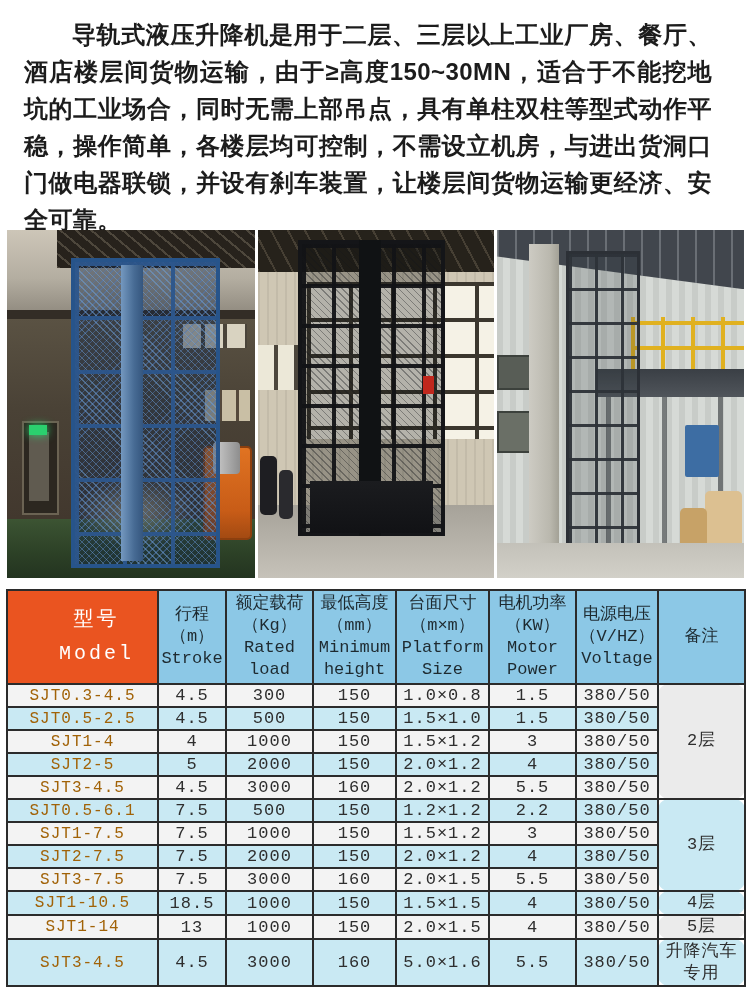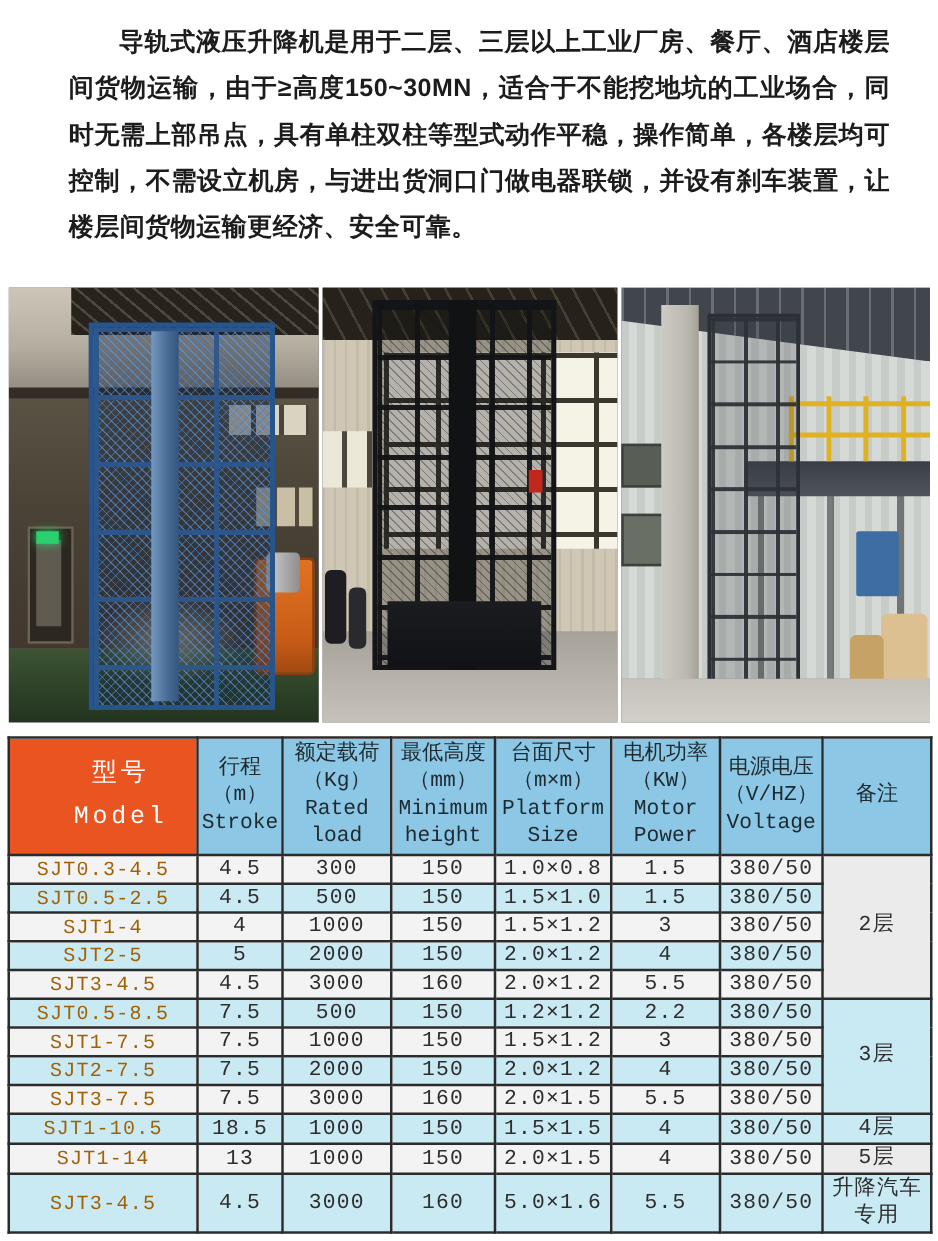--- a/index.html
+++ b/index.html
@@ -3,22 +3,22 @@
 <meta charset="utf-8">
 <style>
   * { margin:0; padding:0; box-sizing:border-box; }
   html,body { background:#ffffff; }
   body {
     width:750px; height:993px; position:relative; overflow:hidden;
     font-family:"Liberation Sans", sans-serif;
   }
   
   .intro {
-    padding:16px 38px 0 55px;
-    font-size:20px; line-height:37px; letter-spacing:0.4px;
+    padding:16px 38px 0 24px;
+    font-size:24px; line-height:37px; letter-spacing:0.4px;
     font-weight:bold; color:#1c1c1c;
     text-indent:2em; text-align:justify;
   }
   
   .photos {
     position:absolute; left:7px; top:230px; width:737px; height:348px;
     display:flex; gap:3px;
   }
   .photo { position:relative; height:100%; overflow:hidden; background:#777; }
   .photo > div { position:absolute; }
@@ -141,21 +141,21 @@
   .spec-table thead th {
     height:94px; background:#8cc8e6; color:#1e2a30;
     font-size:17px; font-weight:normal; line-height:1.3; white-space:pre-line;
   }
   .spec-table thead th.model-h {
     background:#ea5420; color:#ffffff; font-size:20px; line-height:1.7; letter-spacing:3px;padding-left:28px;
   }
   .spec-table td { height:23px; font-size:17px; color:#2e2e2e; background:#f3f3f3; letter-spacing:1px; }
   .spec-table tr.alt td { background:#c9e9f3; }
   .spec-table td.model { color:#a16207; font-size:16px; }
-  .spec-table td.remark { background:#ebebeb; font-size:17px; white-space:pre-line; line-height:1.3; }
+  .spec-table td.remark { background:#ebebeb; font-size:17px; white-space:pre-line; line-height:1.3;border-radius:11px; }
   .spec-table tr.tall td { height:47px; }
 </style>
 </head>
 <body>
 
 <p class="intro">导轨式液压升降机是用于二层、三层以上工业厂房、餐厅、酒店楼层间货物运输，由于≥高度150~30MN，适合于不能挖地坑的工业场合，同时无需上部吊点，具有单柱双柱等型式动作平稳，操作简单，各楼层均可控制，不需设立机房，与进出货洞口门做电器联锁，并设有刹车装置，让楼层间货物运输更经济、安全可靠。</p>
 
 <div class="photos">
   <div class="photo photo1" title="蓝色导轨式液压升降机车间实拍">
     <div class="p1-ceiling"></div>
@@ -285,21 +285,21 @@
       <tr>
         <td class="model">SJT3-4.5</td>
         <td>4.5</td>
         <td>3000</td>
         <td>160</td>
         <td>2.0×1.2</td>
         <td>5.5</td>
         <td>380/50</td>
       </tr>
       <tr class="alt">
-        <td class="model">SJT0.5-8.5</td>
+        <td class="model">SJT0.5-6.1</td>
         <td>7.5</td>
         <td>500</td>
         <td>150</td>
         <td>1.2×1.2</td>
         <td>2.2</td>
         <td>380/50</td>
         <td class="remark" rowspan="4">3层</td>
       </tr>
       <tr>
         <td class="model">SJT1-7.5</td>

